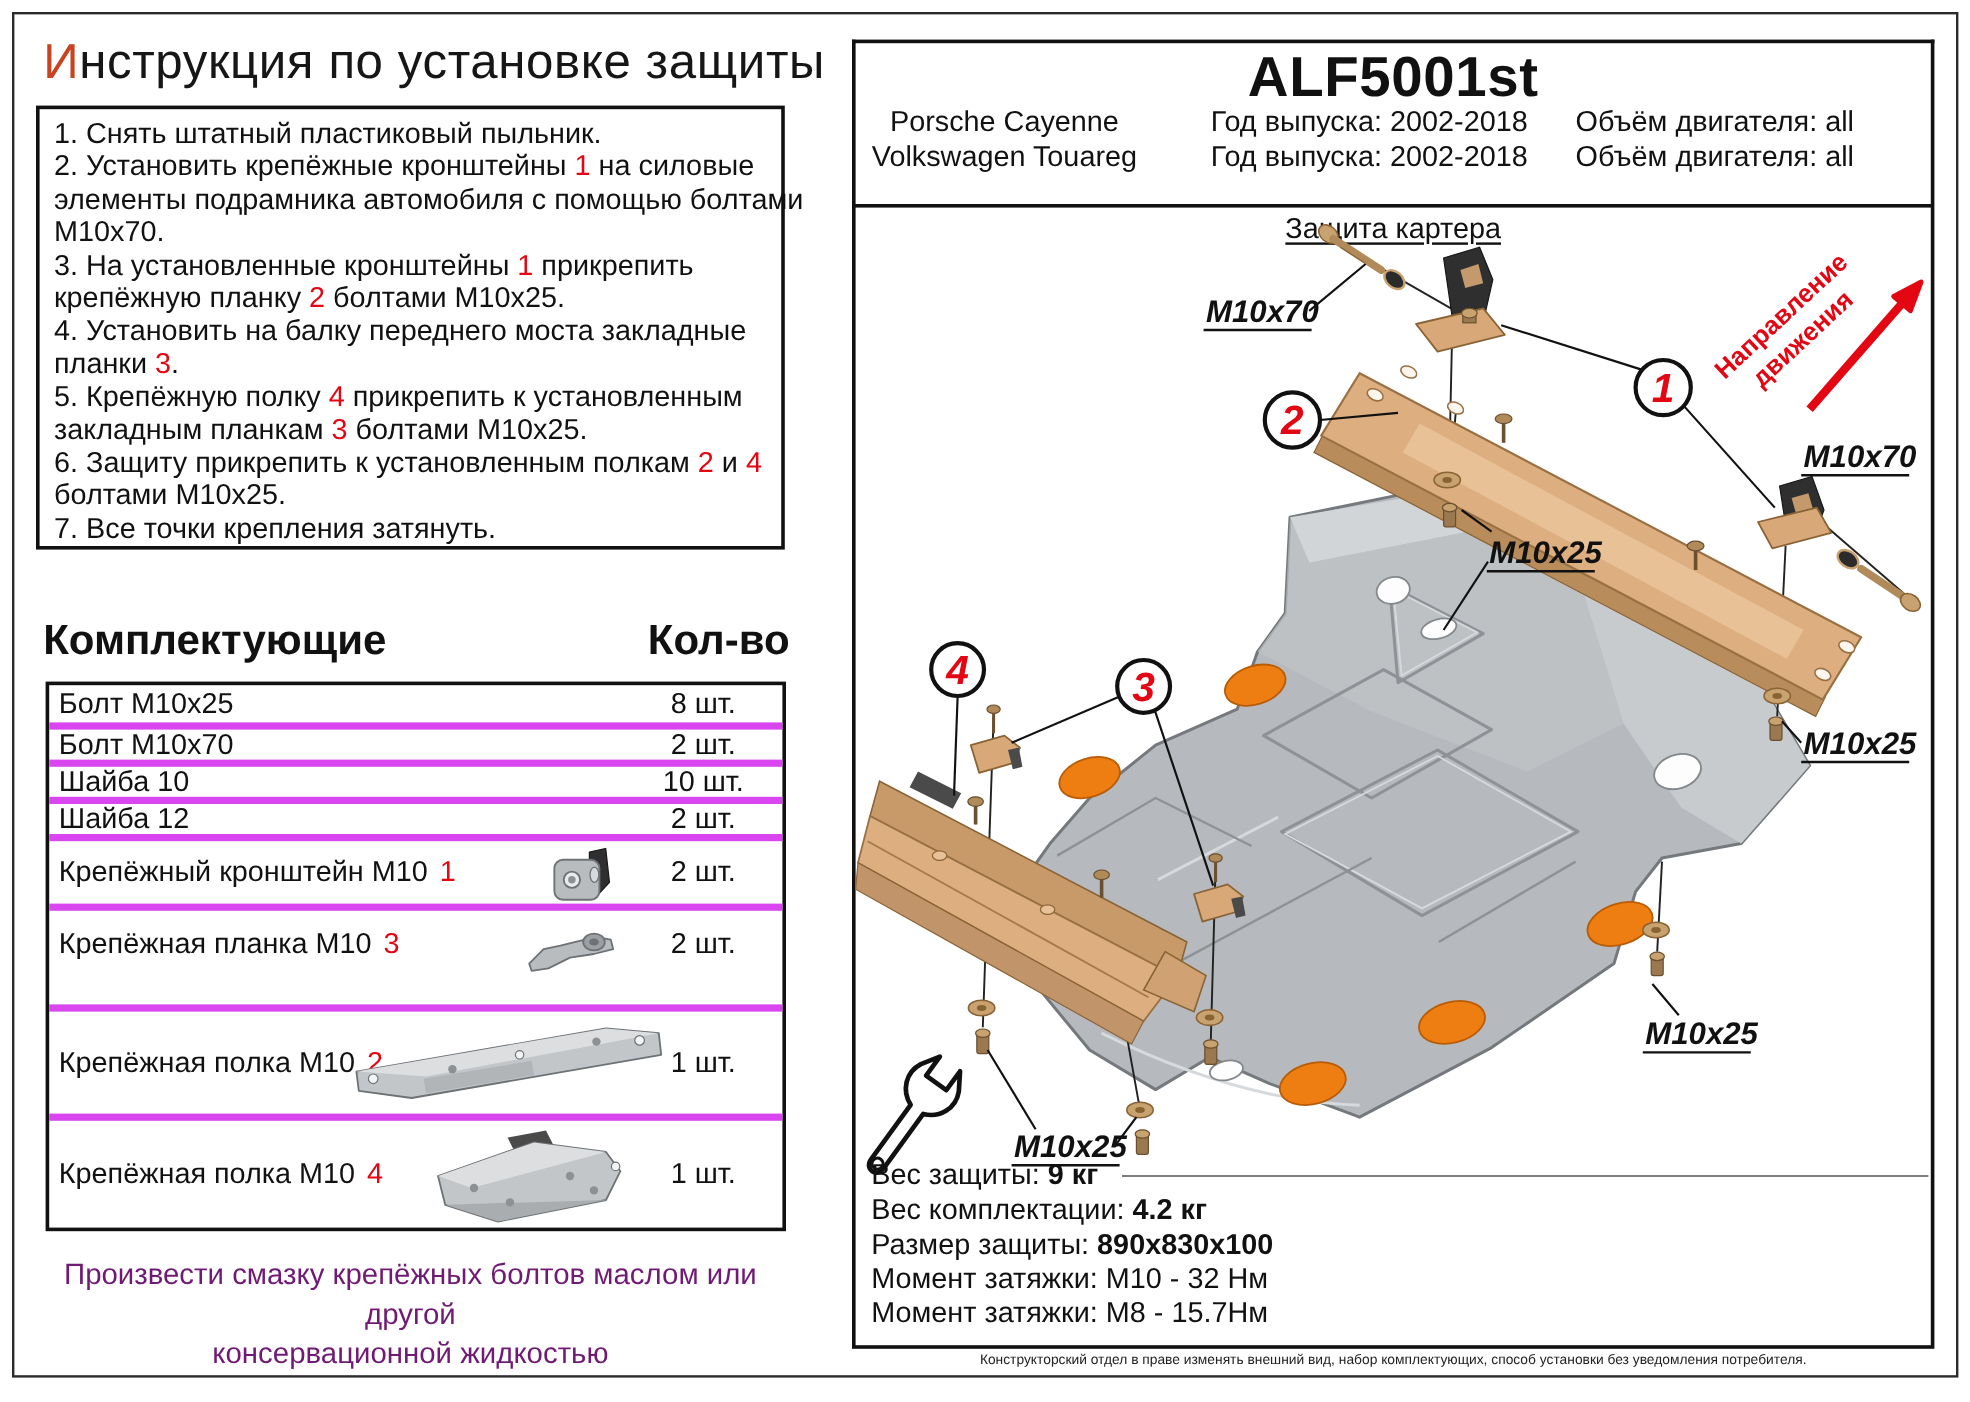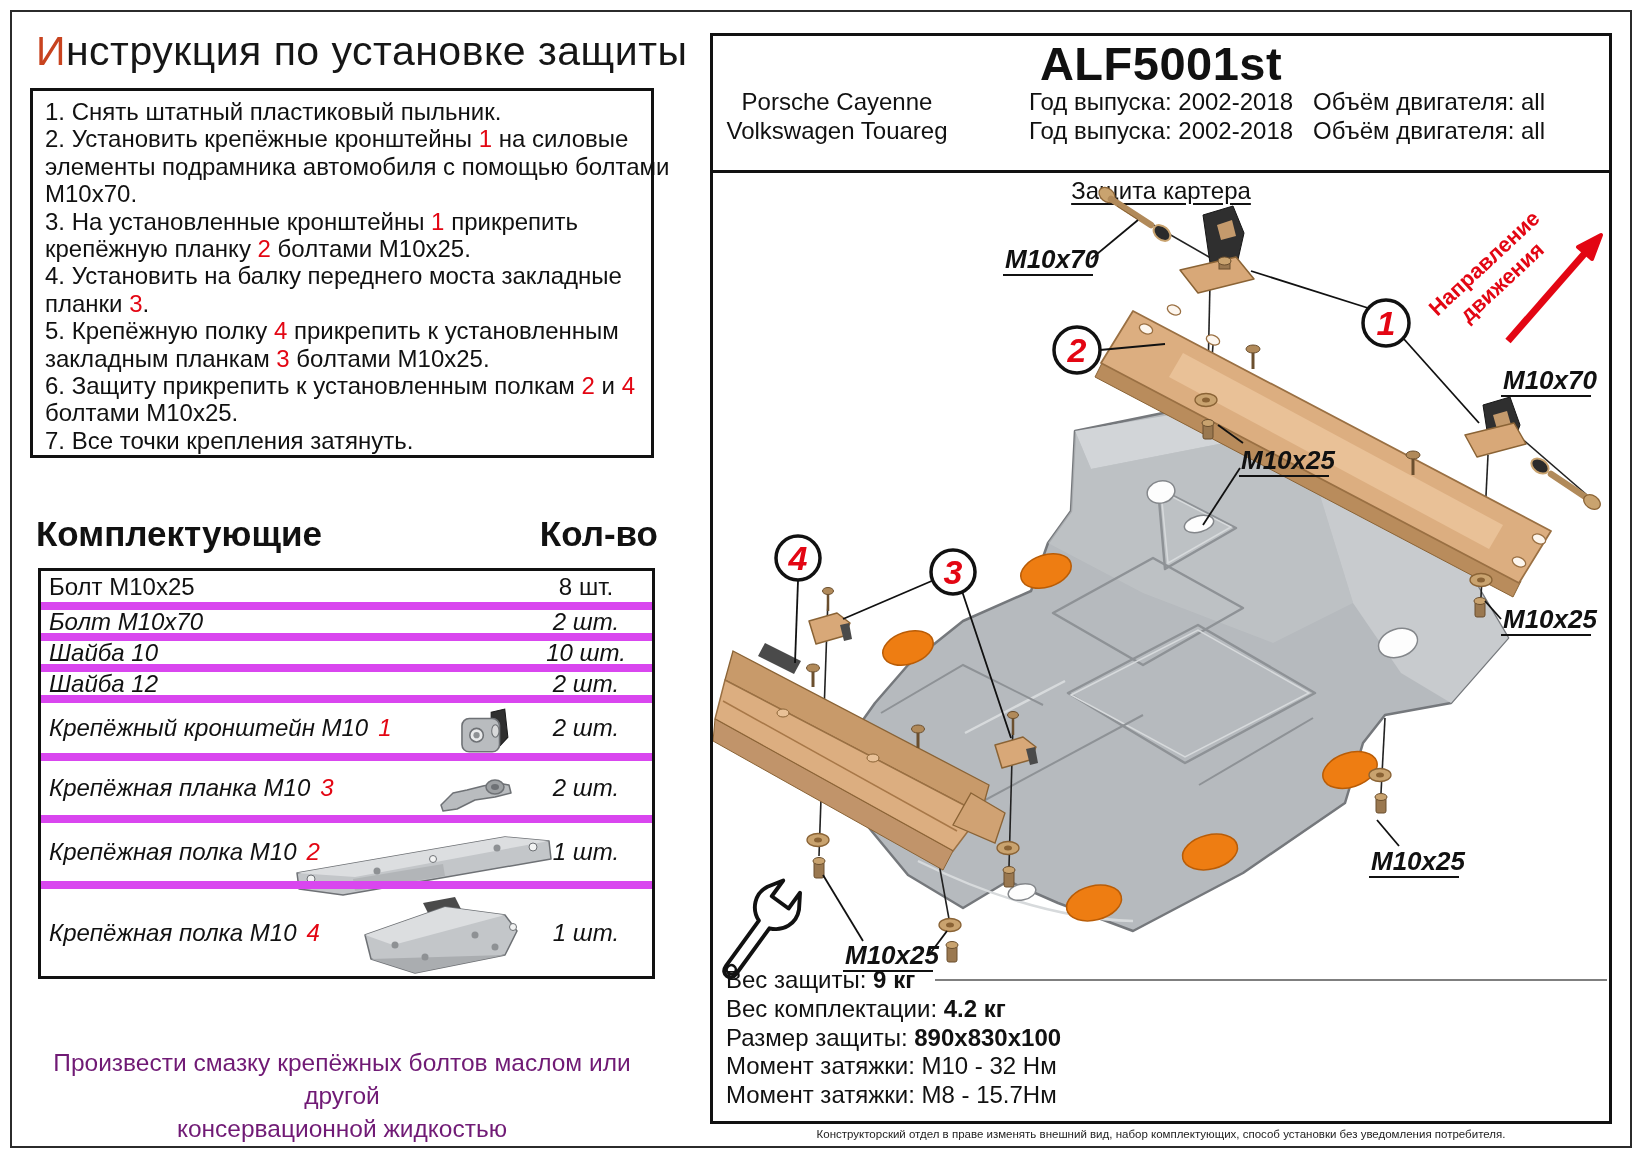--- a/index.html
+++ b/index.html
@@ -9,43 +9,43 @@
   .title{position:absolute;left:36px;top:28px;font-size:41px;letter-spacing:.5px;color:#161616;white-space:nowrap;}
   .title .lead{color:#c8431f;}
   .instr-box{position:absolute;left:30px;top:88px;width:624px;height:370px;border:3px solid #111;box-sizing:border-box;padding:7px 0 0 12px;}
   .iline{font-size:24px;line-height:27.4px;white-space:nowrap;}
   .rd{color:#e30613;}
   .parts-head{position:absolute;left:30px;top:514px;width:628px;height:46px;}
   .parts-head .ph-left{position:absolute;left:6px;top:0;font-size:35px;font-weight:bold;}
   .parts-head .ph-right{position:absolute;right:0;top:0;font-size:35px;font-weight:bold;}
   .parts-table{position:absolute;left:38px;top:568px;width:617px;border:3px solid #111;box-sizing:border-box;background:#fff;}
   .prow{position:relative;box-sizing:border-box;}
-  .prow + .prow{border-top:8px solid #d946ef;font-style:italic;}
+  .prow + .prow{border-top:6px solid #d946ef;}
   .prow.r-s{height:31px;}
   .prow.r-m1{height:58px;}
   .prow.r-m2{height:62px;}
-  .prow.r-l1{height:66px;}
+  .prow.r-l1{height:91px;margin-top:22px;}
   .prow.r-l2{height:95px;}
   .pname{position:absolute;left:8px;top:50%;transform:translateY(-50%);font-size:24px;white-space:nowrap;}
   .pname .rd{margin-left:10px;}
   .pqty{position:absolute;left:480px;width:130px;text-align:center;top:50%;transform:translateY(-50%);font-size:24px;}
   .prow.r-s .pqty{top:50%;}
   .pimg{position:absolute;}
   .pimg-part-bracket{left:418px;top:5px;width:56px;height:48px;}
   .pimg-part-clamp{left:398px;top:12px;width:78px;height:40px;}
   .pimg-part-shelf-long{left:252px;top:8px;width:268px;height:76px;}
   .pimg-part-shelf-short{left:312px;top:4px;width:186px;height:88px;}
   .lube-note{position:absolute;left:18px;top:1046px;width:648px;text-align:center;color:#701a75;font-size:24.5px;line-height:33px;}
   
   .rtop{position:absolute;left:710px;top:33px;width:902px;height:137px;border:3px solid #111;border-bottom:none;box-sizing:border-box;}
   .rmain{position:absolute;left:710px;top:170px;width:902px;height:954px;border:3px solid #111;box-sizing:border-box;}
   .hdr-code{position:absolute;left:0;top:0;width:100%;text-align:center;font-size:47px;font-weight:bold;letter-spacing:.5px;}
   .veh-row{position:absolute;width:100%;height:28px;font-size:24px;}
   .veh-row .vm{position:absolute;left:4px;width:240px;text-align:center;}
-  .veh-row .vy{position:absolute;left:316px;width:264px;text-align:left;white-space:nowrap;}
+  .veh-row .vy{position:absolute;left:296px;width:264px;text-align:left;white-space:nowrap;}
   .veh-row .ve{position:absolute;left:596px;width:240px;text-align:center;white-space:nowrap;}
   .veh-row.v0{top:52px;padding-left:28px;}
   .veh-row.v1{top:81px;}
   .hdr-sub{position:absolute;left:0;top:110px;width:100%;text-align:center;font-size:24px;text-decoration:underline;text-underline-offset:4px;margin-top:31px;}
   .dsvg{position:absolute;left:0;top:0;width:896px;height:948px;}
   .specs{position:absolute;left:13px;top:793px;font-size:24px;line-height:28.8px;}
   .spec-line{white-space:nowrap;}
   .spec-line .sv-b{font-weight:bold;}
   .finenote{position:absolute;left:710px;top:1128px;width:902px;text-align:center;font-size:11.5px;color:#222;}
 </style>

